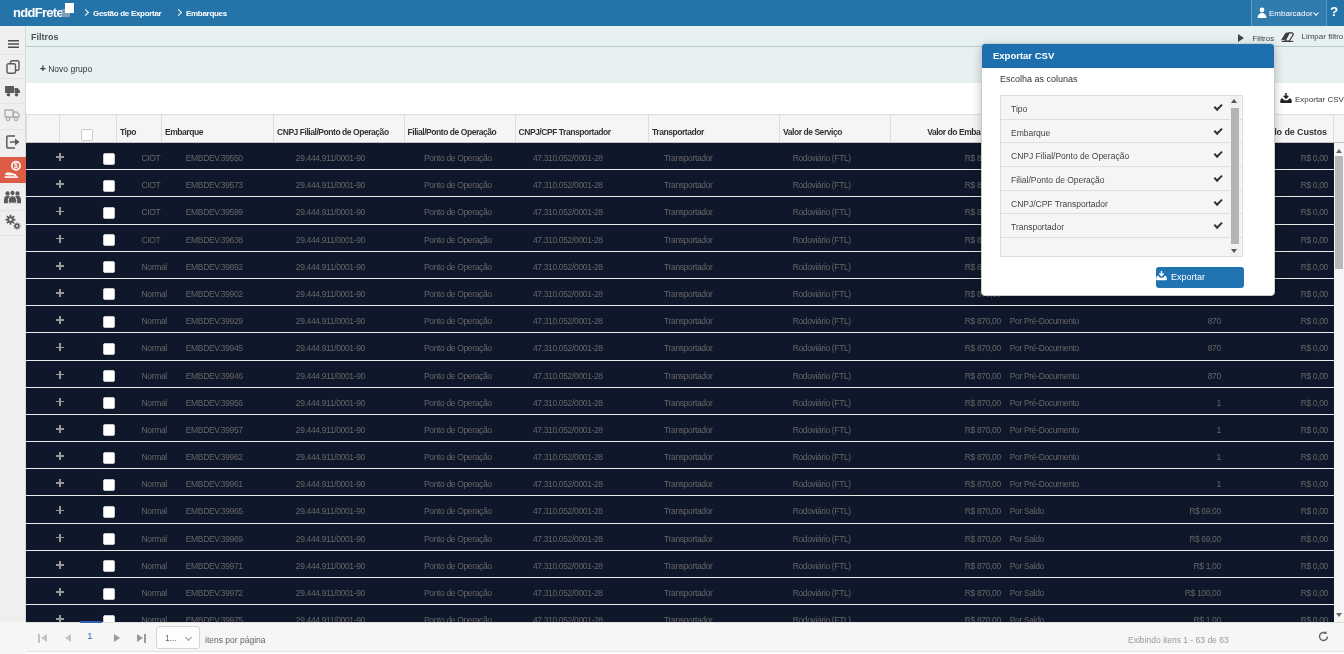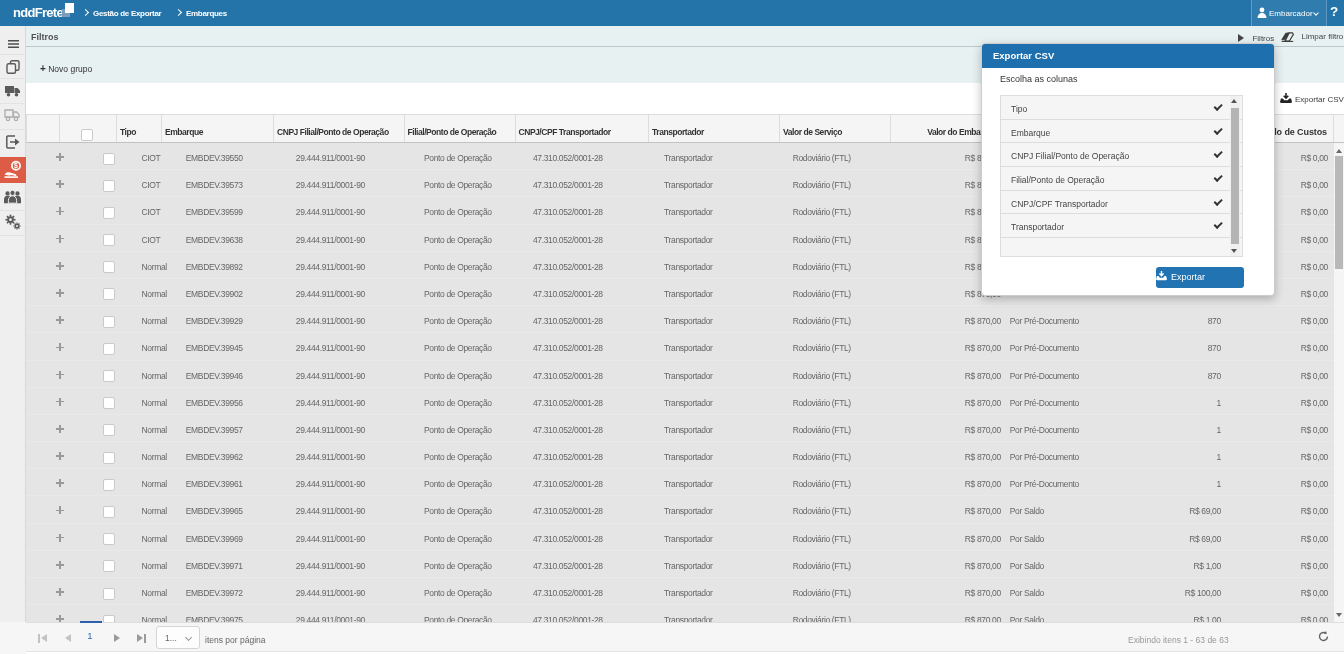--- a/index.html
+++ b/index.html
@@ -35,21 +35,21 @@
 
 
 .toolbar { position:absolute; left:26px; top:83px; width:1318px; height:31px; background:#fff; }
 .exportcsv { position:absolute; left:1254px; top:10px; font-size:8px; color:#3a3a3a; white-space:nowrap; }
 
 
 .grid { position:absolute; left:26px; top:114px; width:1308px; }
 .ghead { display:flex; height:29px; background:#f5f5f5; border-top:1px solid #ddd; border-bottom:1px solid #c2c2c2; border-left:1px solid #ddd; }
 .ghead .hc { border-right:1px solid #ddd; font-size:8.5px; font-weight:bold; color:#333; letter-spacing:-0.45px; line-height:34px; padding:0 3px; white-space:nowrap; overflow:hidden; }
 .grows { position:absolute; left:0; top:29px; width:1308px; height:480px; overflow:hidden; }
-.grow { display:flex; height:27.2px; border-bottom:1px solid #e9e9e9; background:#e5e5e5;padding-left:24px; }
+.grow { display:flex; height:27.2px; border-bottom:1px solid #e9e9e9; background:#0f172a;padding-left:24px; }
 .grow .gc { font-size:8.5px; color:#666; letter-spacing:-0.35px; line-height:30.5px; padding:0 3px; white-space:nowrap; overflow:hidden; }
 .num { text-align:right; }
 .c0{width:33px;} .c1{width:57px;} .c2{width:45px;} .c3{width:112px;} .c4{width:130.5px;}
 .c5{width:111px;} .c6{width:133.5px;} .c7{width:131px;} .c8{width:111px;} .c9{width:110px;}
 .c10{width:130px;} .c11{width:95px;} .c12{width:108px;}
 .plus { position:relative; top:10px; left:3px; width:8px; height:8px; }
 .plus:before { content:""; position:absolute; left:3.2px; top:0; width:1.6px; height:8px; background:#999; }
 .plus:after { content:""; position:absolute; left:0; top:3.2px; width:8px; height:1.6px; background:#999; }
 .cb { position:relative; top:9.5px; left:18px; width:12px; height:12px; border:1px solid #c9c9c9; background:#fff; border-radius:2px; }
 

